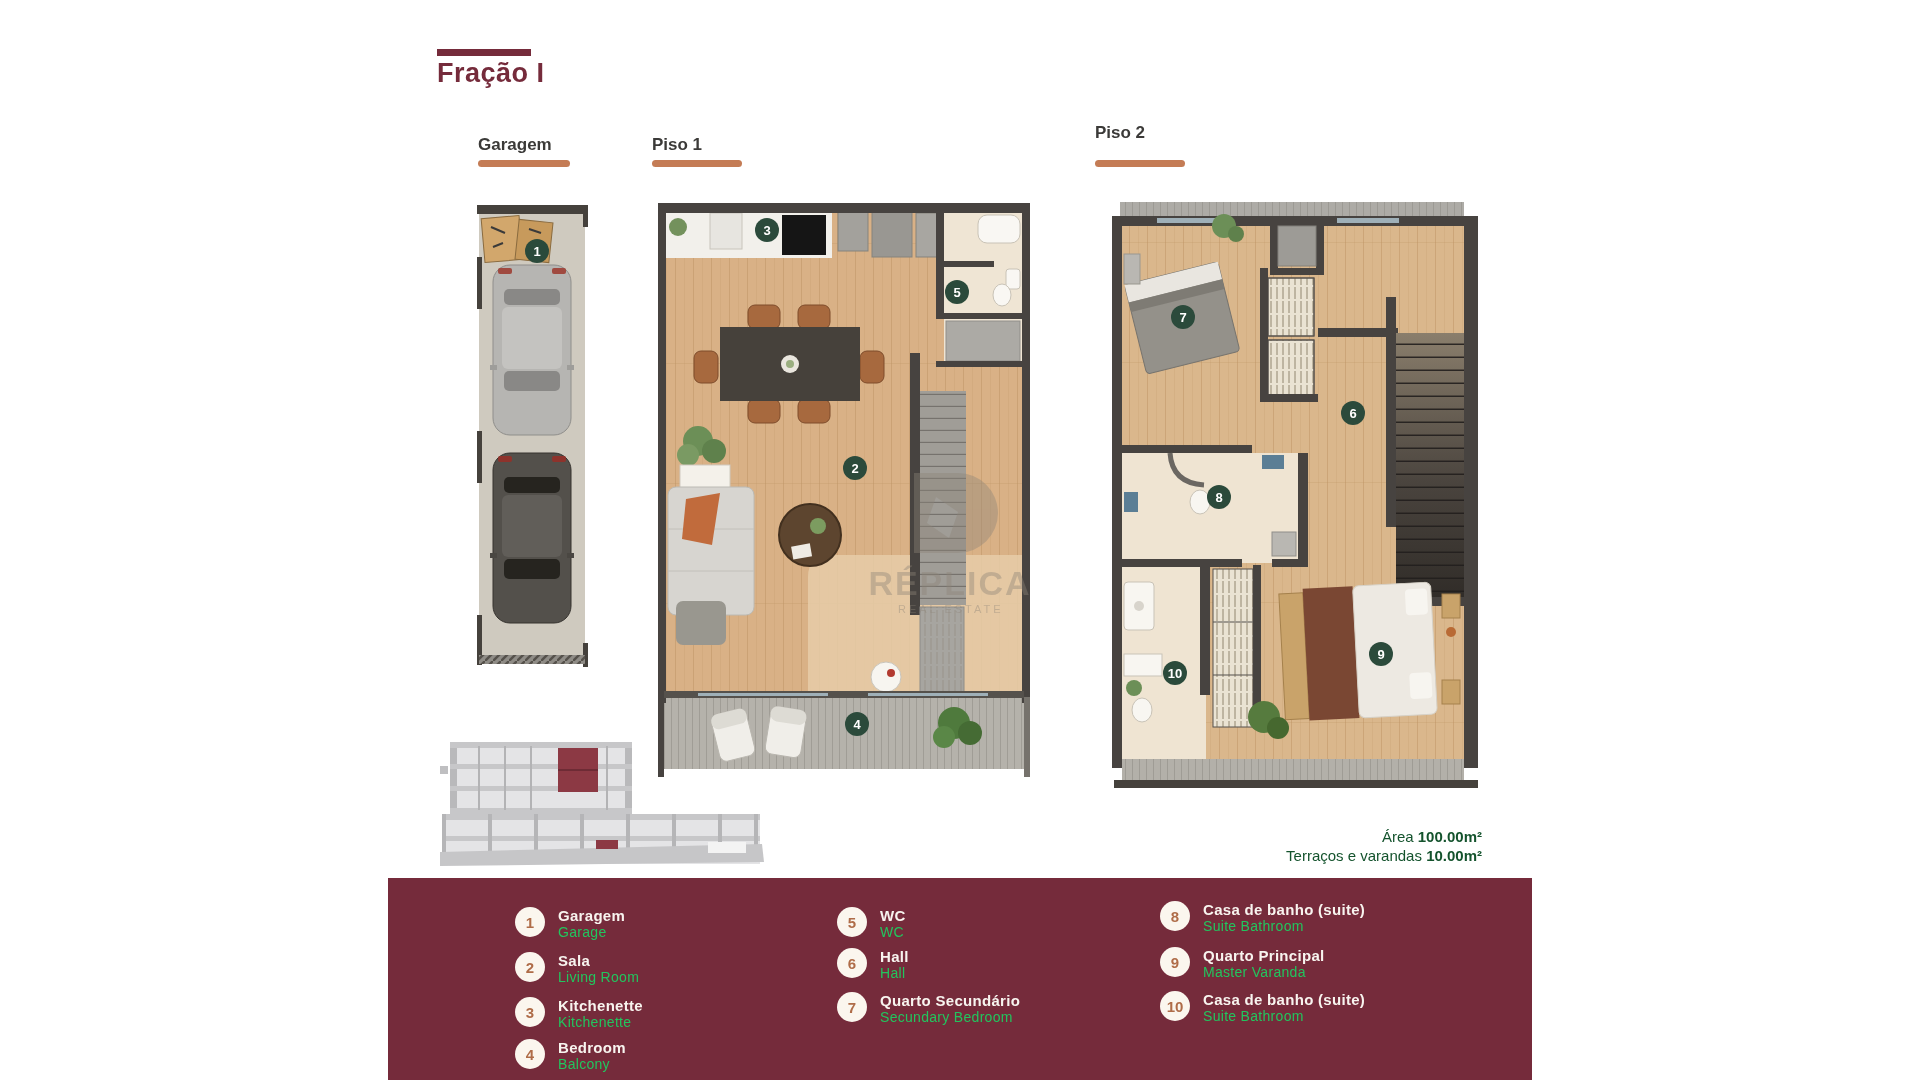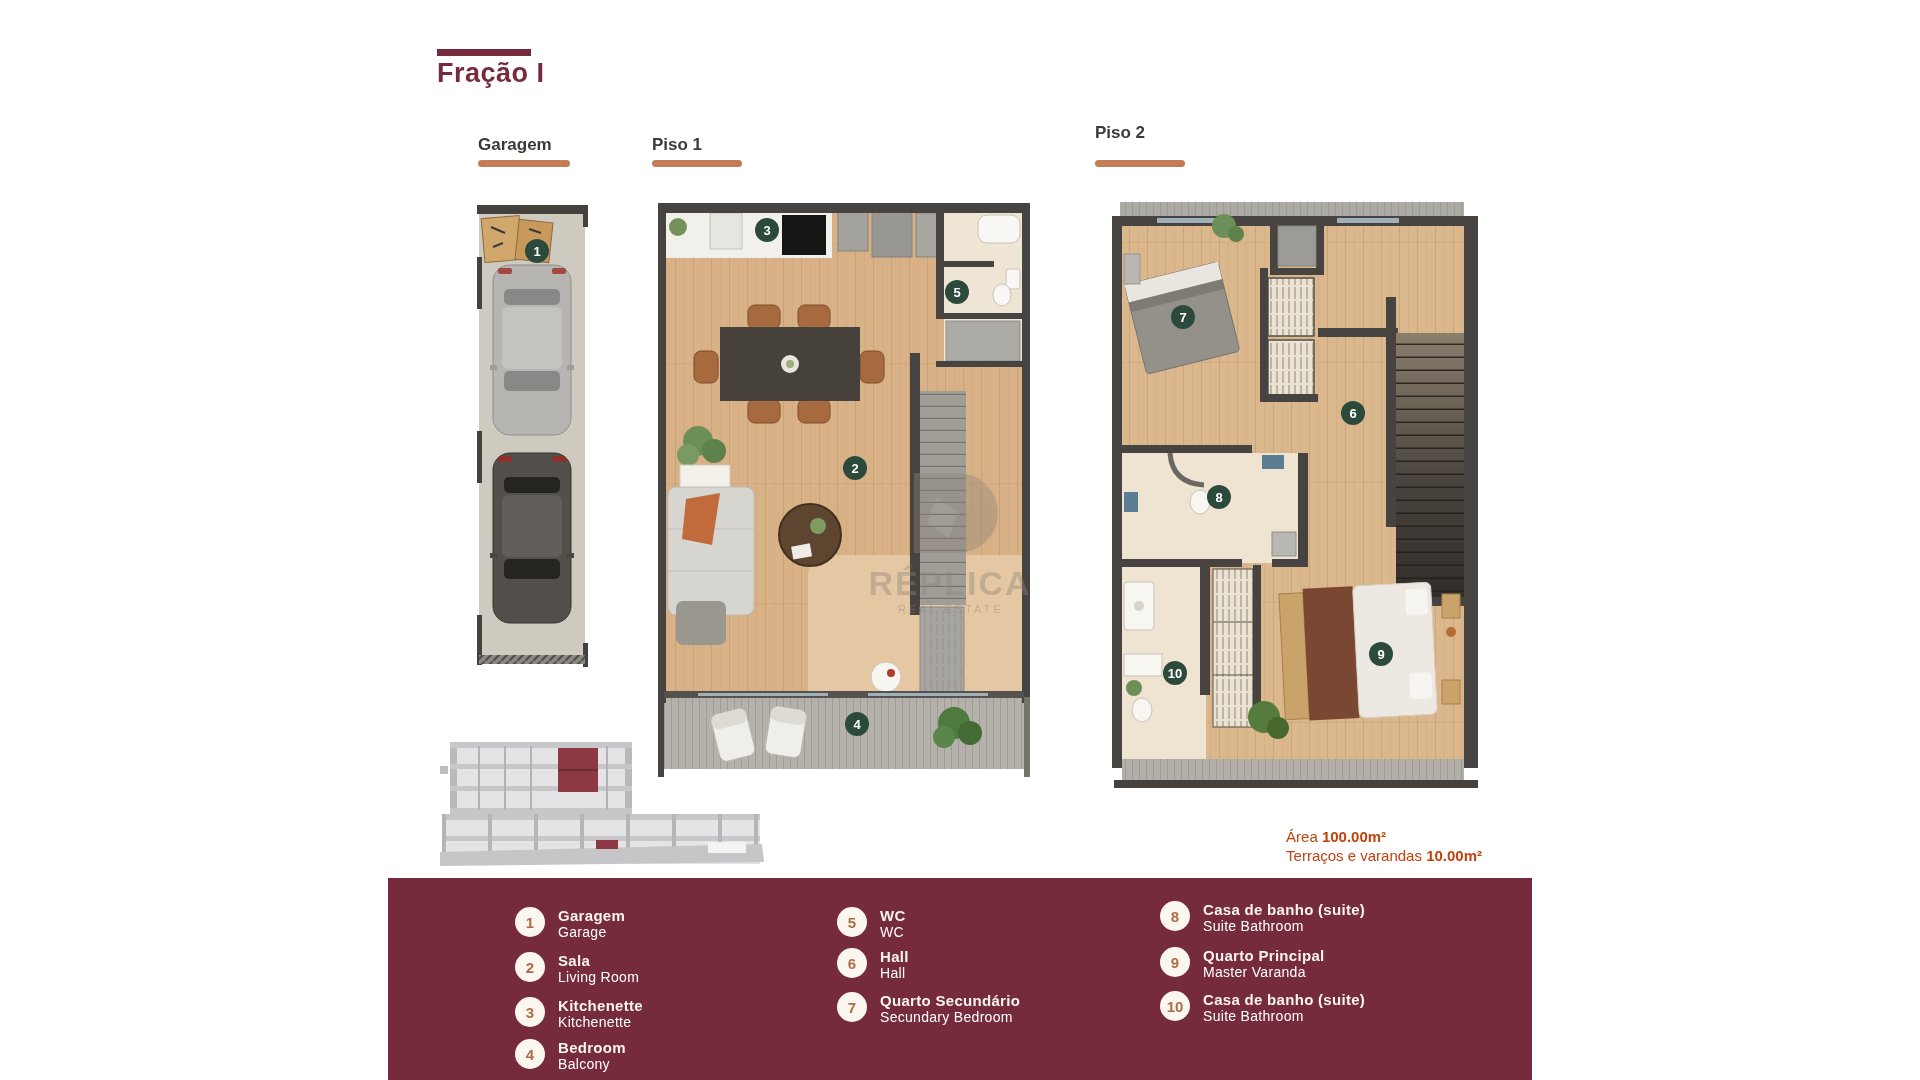--- a/index.html
+++ b/index.html
@@ -8,30 +8,30 @@
   .abs{position:absolute;}
   
   .title-bar{left:437px;top:49px;width:94px;height:7px;background:#752B3B;}
   .page-title{left:437px;top:58px;font-size:27px;font-weight:bold;color:#752B3B;letter-spacing:.5px;}
   
   .sec-label{font-size:17px;font-weight:bold;color:#3B3A38;}
   .sec-underline{height:7px;border-radius:4px;background:#C47C55;}
   
   svg.plan{position:absolute;display:block;}
   
-  .area-box{right:438px;top:827px;text-align:left;font-size:15px;color:#c2410c;line-height:19px;}
+  .area-box{right:438px;top:827px;text-align:right;font-size:15px;color:#14532d;line-height:19px;}
   .area-box b{font-weight:bold;}
   
   .band{left:388px;top:878px;width:1144px;height:202px;background:#752B3B;}
   .legend-item{position:absolute;display:flex;align-items:flex-start;gap:13px;}
   .lnum{width:30px;height:30px;border-radius:50%;background:#FBF6EE;color:#AF6C48;
         font-size:15px;font-weight:bold;display:flex;align-items:center;justify-content:center;flex:0 0 30px;}
   .ltxt{display:flex;flex-direction:column;padding-top:0;}
   .lpt{color:#F8F4EF;font-size:15px;font-weight:bold;line-height:17px;letter-spacing:.3px;}
-  .len{color:#ffffff;font-size:14px;line-height:17px;letter-spacing:.3px;}
+  .len{color:#22c55e;font-size:14px;line-height:17px;letter-spacing:.3px;}
   .plan-badge-text{font-size:13px;font-weight:bold;fill:#ffffff;}
 </style>
 </head>
 <body>
 
 <div id="stage">
 
   <svg width="0" height="0" style="position:absolute" aria-hidden="true">
     <defs>
       <pattern id="wood" width="18" height="120" patternUnits="userSpaceOnUse">

